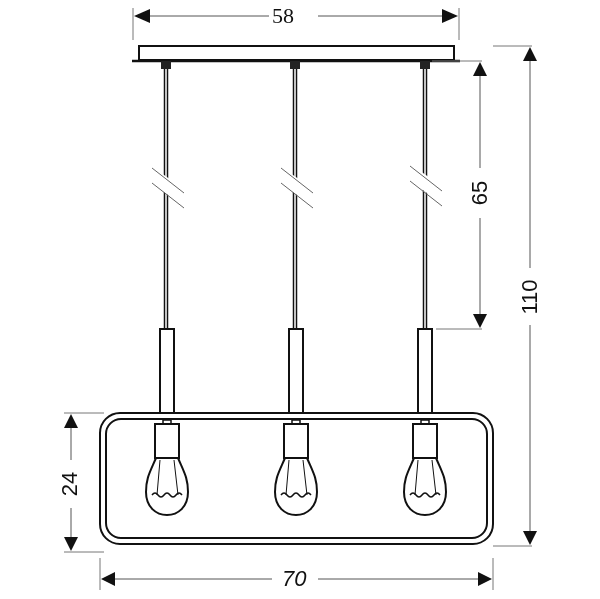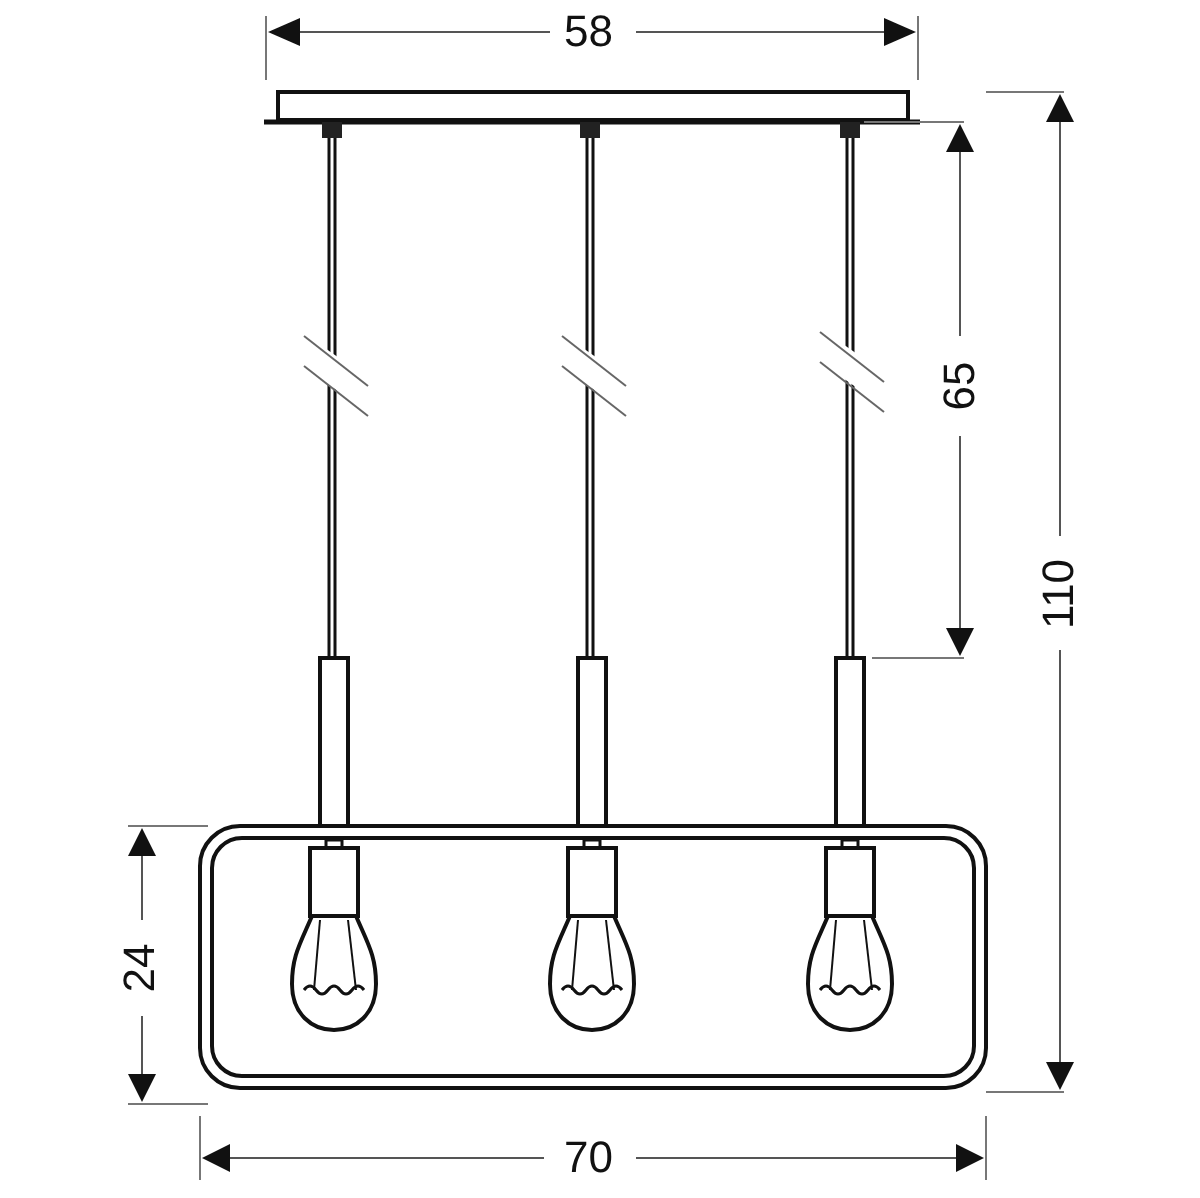--- a/index.html
+++ b/index.html
@@ -128,17 +128,17 @@
   <g>
     <line x1="100" y1="558" x2="100" y2="590" stroke="#777" stroke-width="1"></line>
     <line x1="493" y1="558" x2="493" y2="590" stroke="#777" stroke-width="1"></line>
     <line x1="114" y1="579" x2="272" y2="579" stroke="#555" stroke-width="1"></line>
     <line x1="318" y1="579" x2="479" y2="579" stroke="#555" stroke-width="1"></line>
     <path d="M101,579 L115,572 L115,586 z" fill="#111"></path>
     <path d="M492,579 L478,572 L478,586 z" fill="#111"></path>
   </g>
 </svg>
 
-<div class="dimtext" style="left:279px;top:5px;">58</div>
+<div class="dimtext" style="left:269px;top:5px;font-family:Liberation Serif, serif;">58</div>
 <div class="dimtext rot" style="left:465px;top:182px;">65</div>
 <div class="dimtext rot" style="left:509px;top:286px;">110</div>
 <div class="dimtext rot" style="left:55px;top:473px;">24</div>
-<div class="dimtext" style="left:279px;top:568px;">70</div>
+<div class="dimtext" style="left:279px;top:568px;font-style:italic;">70</div>
 
 </body></html>

